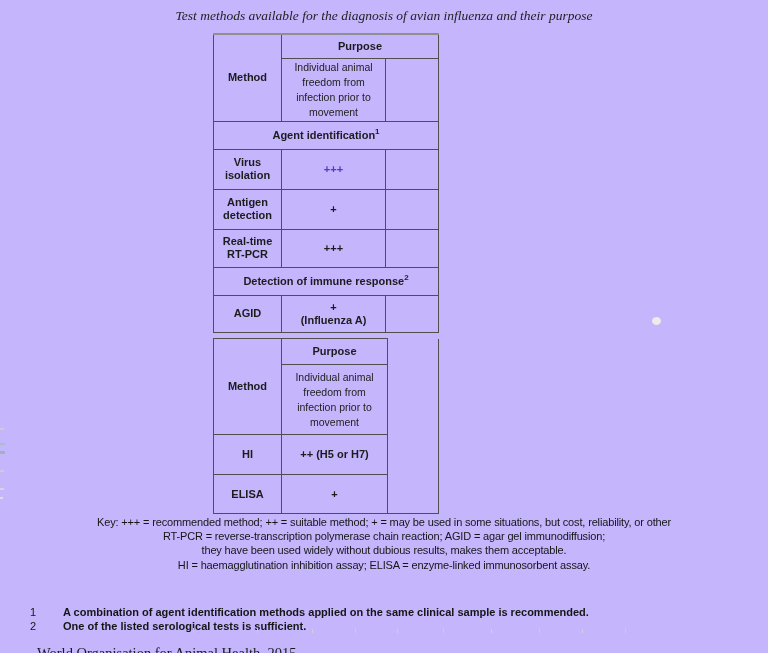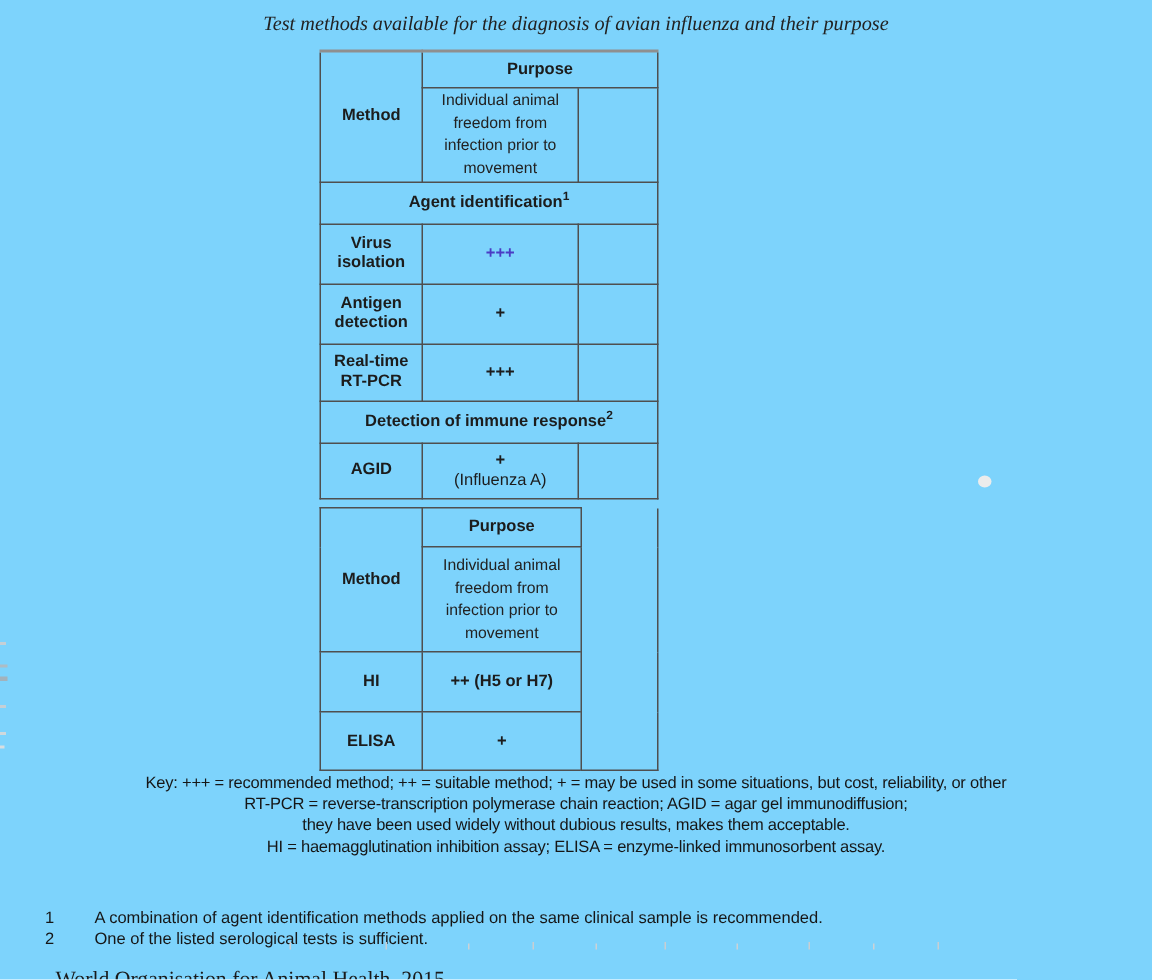--- a/index.html
+++ b/index.html
@@ -1,45 +1,45 @@
 <!DOCTYPE html>
 <html><head>
 <meta charset="utf-8">
 <style>
   html,body{margin:0;padding:0;background:#ffffff;}
-  #page{position:relative;width:768px;height:653px;background:#7dd3fc;overflow:hidden;
+  #page{position:relative;width:768px;height:653px;background:#c4b5fd;overflow:hidden;
         font-family:"Liberation Sans",sans-serif;color:#1c1c1c;}
 
   
   .doc-title{position:absolute;left:0;top:8px;width:768px;text-align:center;
              font-family:"Liberation Serif",serif;font-style:italic;font-size:13.5px;color:#222;}
 
   
   .tblwrap{position:absolute;left:213px;}
   .tbl{border-collapse:collapse;table-layout:fixed;}
   .tbl td{border:1px solid #4f4f4f;text-align:center;vertical-align:middle;
           font-weight:bold;font-size:11px;line-height:13px;color:#1c1c1c;padding:1px 2px;
           overflow:hidden;}
   .tbl1{border-top:2px solid #8f8f8f;}
   td.subtxt{font-weight:normal;font-size:10.5px;line-height:15px;color:#222;}
   td.noleft{border-left:none;}
   td.notop{border-top:none;}
   sup{font-size:8px;line-height:0;}
-  .val-note{display:block;font-weight:normal;}
+  .val-note{display:block;font-weight:bold;}
 
   
   .keyblock{position:absolute;left:0;top:515px;width:768px;text-align:center;
             font-size:11px;line-height:14.2px;letter-spacing:-0.15px;color:#161616;}
   .keyblock div{white-space:nowrap;}
 
   
   .footnotes{position:absolute;left:30px;top:606px;font-size:11px;line-height:13px;color:#161616;}
   .fnrow{display:flex;margin-bottom:1px;}
   .fnnum{width:33px;flex:0 0 33px;}
-  .fntext{white-space:nowrap;}
+  .fntext{white-space:nowrap;font-weight:bold;}
 
   
   .source{position:absolute;left:37px;top:629px;font-family:"Liberation Serif",serif;
           font-size:14.5px;color:#1a1a1a;margin-top:16px;}
 
   
   .speck{position:absolute;pointer-events:none;}
 </style>
 </head>
 <body>

